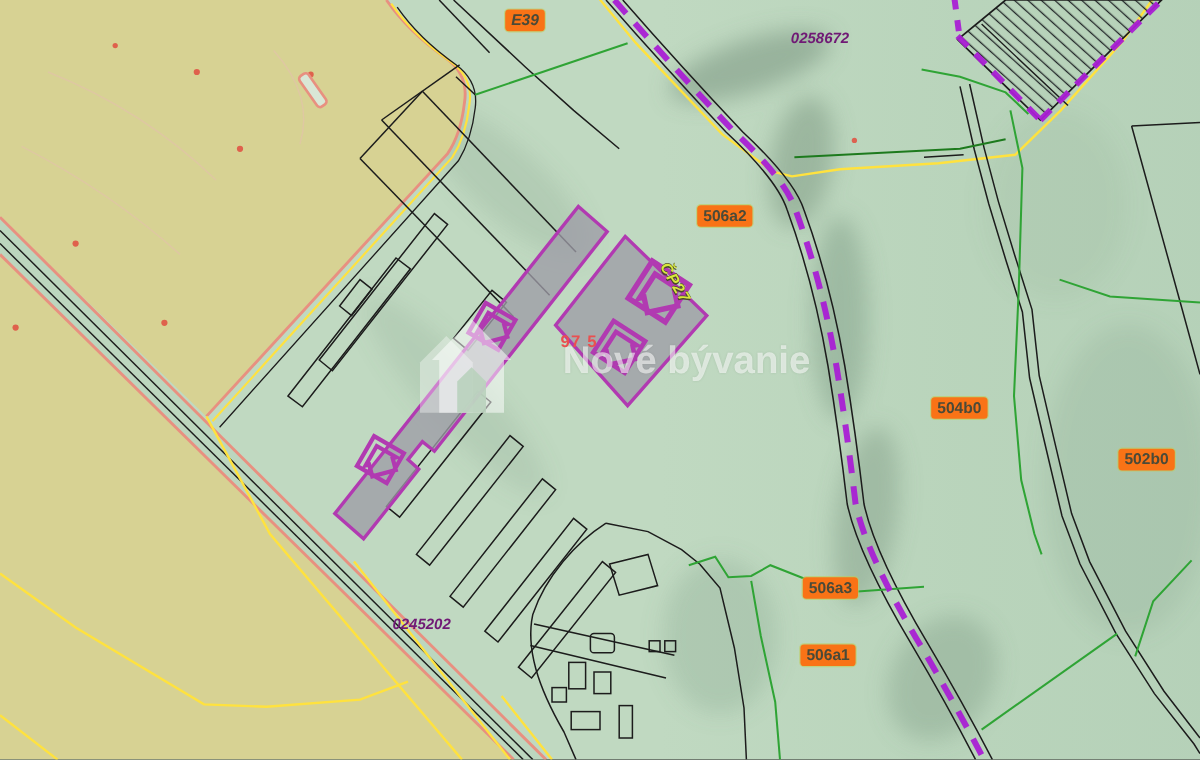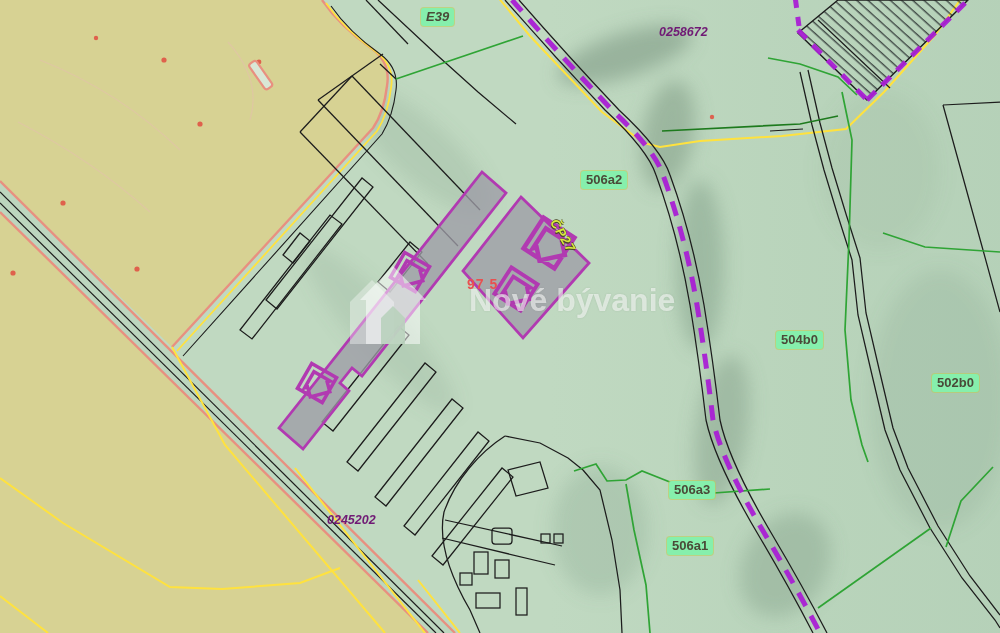--- a/index.html
+++ b/index.html
@@ -1,20 +1,20 @@
 <!DOCTYPE html>
 <html><head>
 <meta charset="utf-8">
 <style>
   html,body{margin:0;padding:0;background:#222;}
   .map-viewport{position:relative;width:1000px;height:633px;overflow:hidden;
     font-family:"Liberation Sans",sans-serif;background:#c0d9c1;}
   .map-viewport svg{position:absolute;left:0;top:0;}
   .lbl{position:absolute;white-space:nowrap;}
-  .pill{background:#86efac;color:#4a4a38;font:600 13px/1.25 "Liberation Sans",sans-serif;
+  .pill{background:#f97316;color:#4a4a38;font:600 13px/1.25 "Liberation Sans",sans-serif;
     padding:1px 5px;border-radius:3px;box-shadow:0 0 0 1px rgba(190,205,90,.6);}
   .pill-italic{font-style:italic;font-weight:600;}
   .code{font:italic 600 12.5px "Liberation Sans",sans-serif;color:#701a75;}
   .measure{font:700 14px "Liberation Sans",sans-serif;color:#e95050;letter-spacing:1px;}
   .rot-code{font:italic 700 13px "Liberation Sans",sans-serif;color:#d8e83c;
     text-shadow:1px 1px 0 #4a4a2a,-0.5px -0.5px 0 #4a4a2a;
     transform:rotate(59deg);transform-origin:0 0;letter-spacing:1px;}
   .wm{position:absolute;left:336px;top:258px;width:640px;height:96px;pointer-events:none;}
   .wm-title{position:absolute;left:92px;top:24px;font:700 32px "Liberation Sans",sans-serif;
     color:rgba(255,255,255,0.58);text-shadow:0 0 2px rgba(60,80,60,0.15);margin-left:41px;}

